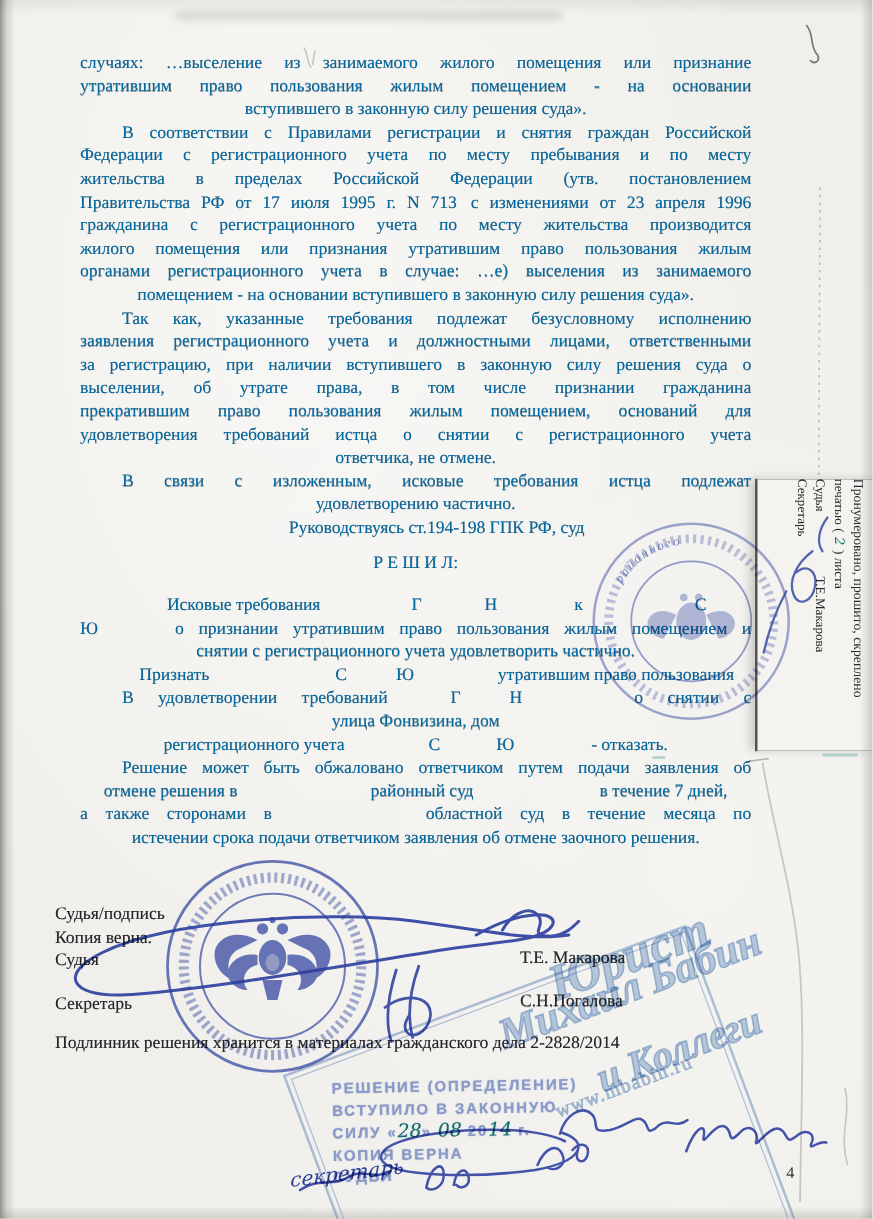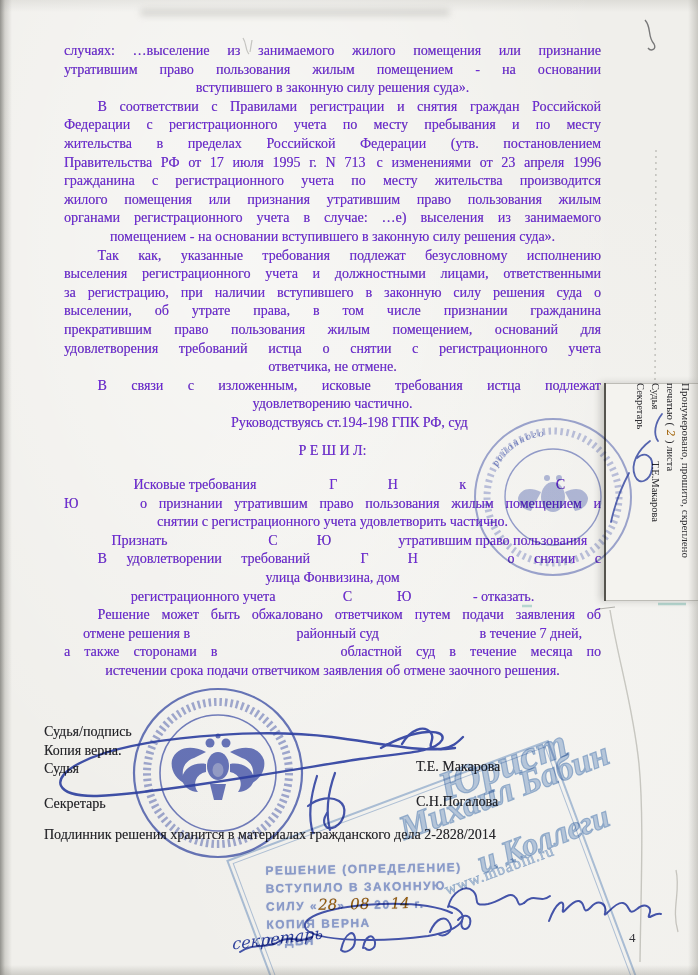--- a/index.html
+++ b/index.html
@@ -14,21 +14,21 @@
   .edge-left{position:absolute;left:0;top:0;width:12px;height:975px;
     background:linear-gradient(to right, rgba(70,70,64,.55), rgba(120,118,110,.25) 5px, transparent 12px);z-index:9;}
   .edge-right{position:absolute;right:0;top:0;width:10px;height:975px;
     background:linear-gradient(to left, rgba(130,128,120,.35), transparent 10px);z-index:9;}
   .edge-bottom{position:absolute;left:0;bottom:0;width:698px;height:10px;
     background:linear-gradient(to top, rgba(130,128,120,.30), transparent 10px);z-index:9;}
   .smudge-top{position:absolute;left:140px;top:9px;width:310px;height:7px;background:rgba(140,140,132,.28);
     filter:blur(3px);border-radius:4px;z-index:2;}
 
   
-  .doc{position:absolute;left:64px;top:42px;width:537px;z-index:4;color:#6d28d9;
+  .doc{position:absolute;left:64px;top:42px;width:537px;z-index:4;color:#0369a1;
     font-size:14px;text-shadow:0.2px 0.3px 0.5px rgba(40,40,45,.45);}
   .line{height:18.6px;line-height:18.6px;overflow:hidden;text-align:center;}
   .line.just{text-align:justify;}
   .line.just::after{content:"";display:inline-block;width:100%;height:0;}
   .gap{display:inline-block;height:1px;}
   .heading{height:18.6px;line-height:18.6px;text-align:center;margin:10px 0 15px 0;}
 
   
   .sig{position:absolute;left:0;top:0;z-index:4;color:#26262a;font-size:14px;
     text-shadow:0.2px 0.3px 0.5px rgba(40,40,45,.45);}
@@ -37,21 +37,21 @@
   
   .strip{position:absolute;left:604px;top:383px;width:94px;height:218px;z-index:6;
     background:#f4f3ef;border-left:2px solid #55544e;
     box-shadow:-4px 0 7px rgba(40,40,35,.20), inset 0 1px 0 #bdbcb6, inset 0 -1px 0 #bdbcb6;}
   .strip-rot{position:absolute;left:92px;top:0;width:218px;height:92px;
     transform:rotate(90deg);transform-origin:0 0;color:#2a2a2e;
     font-size:10.5px;line-height:15px;padding-top:5px;box-sizing:border-box;}
   .strip-rot .s1{font-size:11px;}
   .strip-rot .sp{display:inline-block;width:52px;height:1px;}
   .strip-rot .par{display:inline-block;width:14px;text-align:center;}
-  .hw{font-family:"DejaVu Serif",serif;font-style:italic;color:#a16207;font-weight:normal;}
+  .hw{font-family:"DejaVu Serif",serif;font-style:italic;color:#0f766e;font-weight:normal;}
 
   
   .entry-stamp{position:absolute;left:266px;top:861px;z-index:4;transform:rotate(-1deg);
     font-family:"Liberation Sans",sans-serif;font-weight:bold;font-size:12px;letter-spacing:1.5px;
     color:#92a4d8;line-height:17.5px;text-shadow:0 0 1px rgba(146,164,216,.9);mix-blend-mode:multiply;}
   .entry-stamp .hw{font-size:15px;letter-spacing:0;}
   .hw-secretary{position:absolute;left:232px;top:929px;z-index:7;font-family:"DejaVu Serif",serif;
     font-style:italic;font-size:16px;color:#3245a8;transform:rotate(-7deg) skewX(-8deg);mix-blend-mode:multiply;}
 
   
@@ -83,21 +83,21 @@
       <div class="line">вступившего в законную силу решения суда».</div>
       <div class="line just"><span class="gap" style="width:33.6px"></span>В соответствии с Правилами регистрации и снятия граждан Российской</div>
       <div class="line just">Федерации с регистрационного учета по месту пребывания и по месту</div>
       <div class="line just">жительства в пределах Российской Федерации (утв. постановлением</div>
       <div class="line just">Правительства РФ от 17 июля 1995 г. N 713<span class="gap" style="width:11.2px"></span>с изменениями от 23 апреля 1996</div>
       <div class="line just">гражданина с регистрационного учета по месту жительства производится</div>
       <div class="line just">жилого помещения или признания утратившим право пользования жилым</div>
       <div class="line just">органами регистрационного учета в случае: …е) выселения из занимаемого</div>
       <div class="line">помещением - на основании вступившего в законную силу решения суда».</div>
       <div class="line just"><span class="gap" style="width:33.6px"></span>Так как, указанные требования подлежат безусловному исполнению</div>
-      <div class="line just">выселения регистрационного учета и должностными лицами, ответственными</div>
+      <div class="line just">заявления регистрационного учета и должностными лицами, ответственными</div>
       <div class="line just">за регистрацию, при наличии вступившего в законную силу решения суда о</div>
       <div class="line just">выселении, об утрате права, в том числе признании гражданина</div>
       <div class="line just">прекратившим право пользования жилым помещением, оснований для</div>
       <div class="line just">удовлетворения требований истца о снятии с регистрационного учета</div>
       <div class="line">ответчика, не отмене.</div>
       <div class="line just"><span class="gap" style="width:33.6px"></span>В связи с изложенным, исковые требования истца подлежат</div>
       <div class="line">удовлетворению частично.</div>
       <div class="line"><span class="gap" style="width:33.6px"></span>Руководствуясь ст.194-198 ГПК РФ, суд</div>
       <div class="heading">Р Е Ш И Л:</div>
       <div class="line"><span class="gap" style="width:33.6px"></span>Исковые требования<span class="gap" style="width:72.8px"></span>Г<span class="gap" style="width:50.4px"></span>Н<span class="gap" style="width:61.6px"></span>к<span class="gap" style="width:89.6px"></span>С</div>

